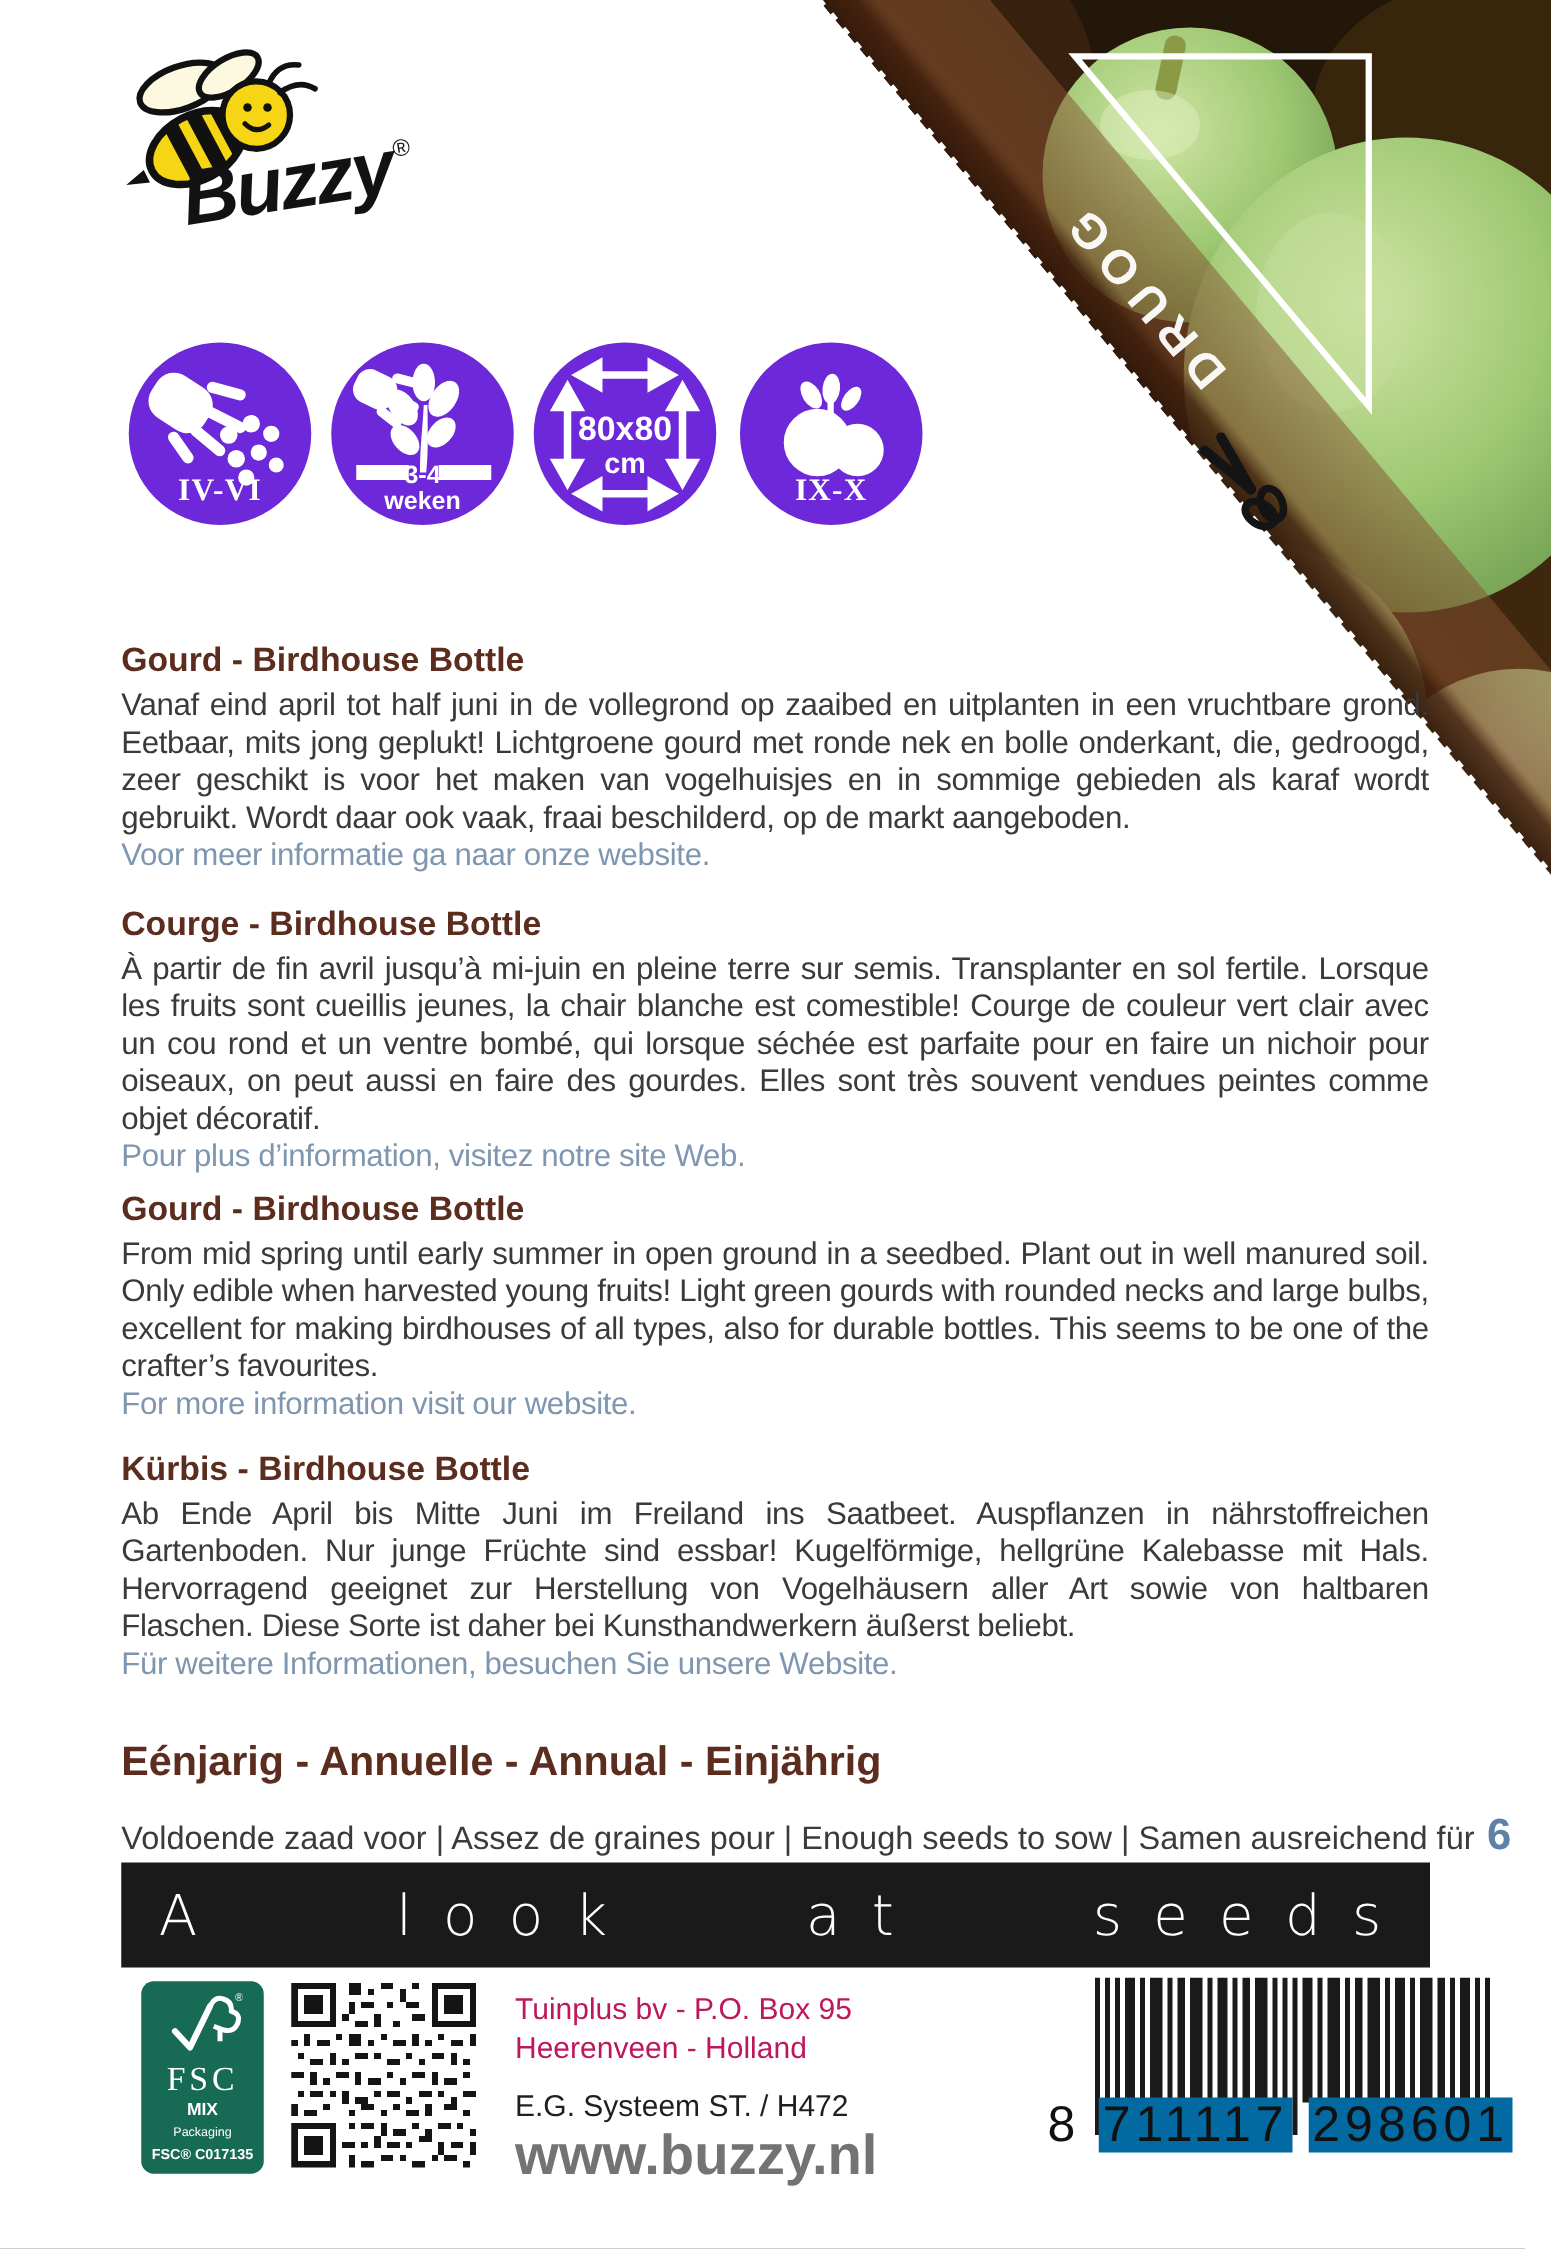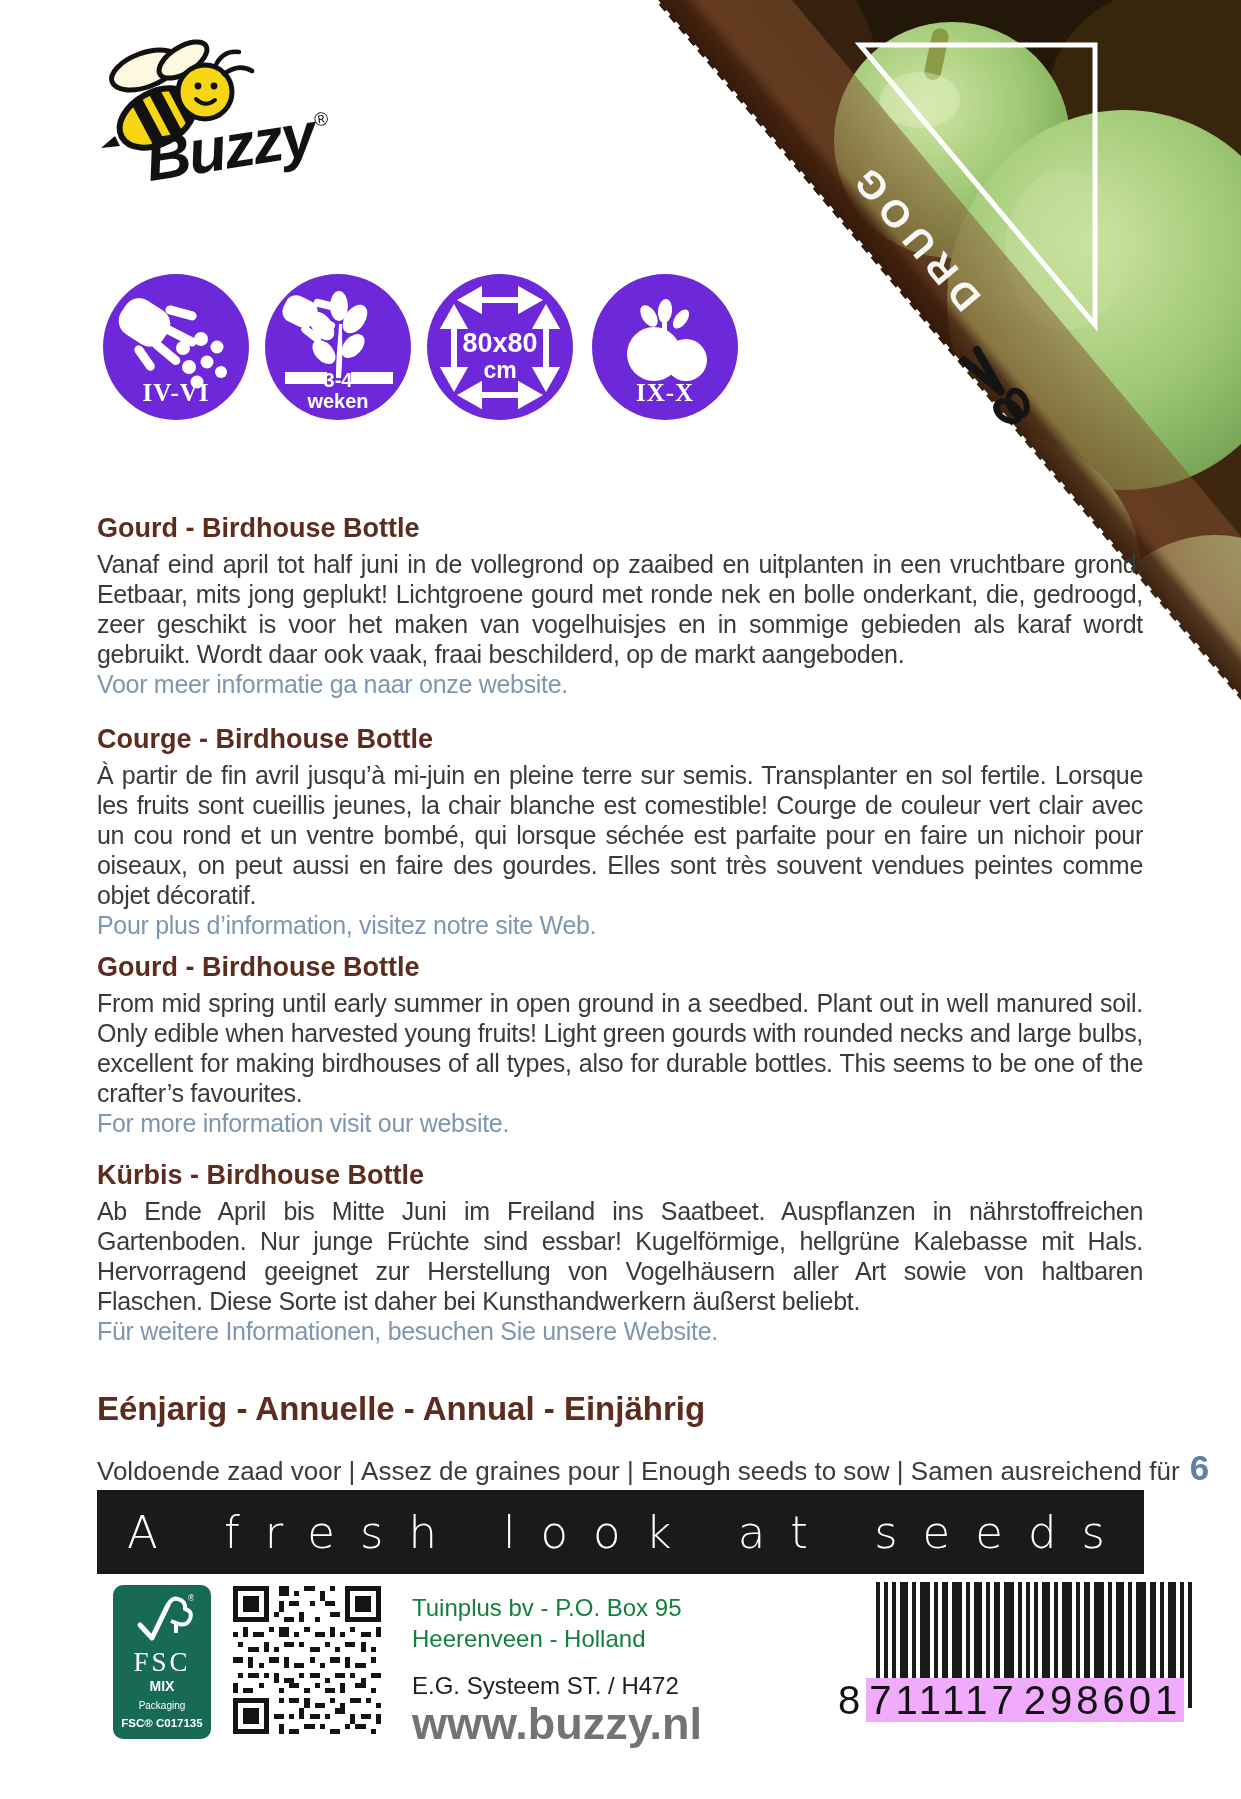--- a/index.html
+++ b/index.html
@@ -50,30 +50,30 @@
   
   .fsc{position:absolute;left:113px;top:1585px;width:98px;height:154px;background:#176a54;
        border-radius:10px;color:#fff;text-align:center;box-sizing:border-box;padding-top:6px;}
   .fsc-name{font-family:"Liberation Serif",serif;font-size:27px;letter-spacing:3px;line-height:26px;}
   .fsc-mix{font-size:14px;font-weight:bold;margin-top:3px;}
   .fsc-pack{font-size:10px;margin-top:6px;}
   .fsc-code{font-size:11.5px;font-weight:bold;margin-top:6px;}
 
   .qr{position:absolute;left:233px;top:1586px;width:148px;height:148px;}
 
-  .address{position:absolute;left:412px;top:1592px;font-size:24px;color:#15803d;line-height:31px;}
+  .address{position:absolute;left:412px;top:1592px;font-size:24px;color:#be185d;line-height:31px;}
   .prodcode{position:absolute;left:412px;top:1672px;font-size:24px;color:#1f1f1f;}
   .website{position:absolute;left:412px;top:1698px;font-size:45px;font-weight:bold;color:#737373;}
 
   .barcode{position:absolute;left:838px;top:1582px;width:356px;height:150px;}
   .barcode svg{position:absolute;left:24px;top:0;}
   .barcode-digits{position:absolute;left:0;top:96px;width:332px;display:flex;font-size:40px;color:#111;}
   .barcode-digits .d1{background:#fff;padding-right:6px;}
   .barcode-digits .dg{flex:1;text-align:center;}
-  .barcode-digits .dg span{background:#f0abfc;padding:0 3px;letter-spacing:4px;}
+  .barcode-digits .dg span{background:#0369a1;padding:0 3px;letter-spacing:4px;margin-left:13px;}
 </style>
 </head>
 <body>
 
 <div id="page">
 
   <svg id="corner-svg" width="1241" height="760" viewBox="0 0 1241 760">
     <defs>
       <clipPath id="cornerClip">
           <path d="M655,0 L1241,0 L1241,700 Z"></path>
@@ -256,21 +256,20 @@
     <p class="sec-link">Für weitere Informationen, besuchen Sie unsere Website.</p>
   </div>
 
   <div class="annual">Eénjarig - Annuelle - Annual - Einjährig</div>
   <div class="seeds">
     <span>Voldoende zaad voor | Assez de graines pour | Enough seeds to sow | Samen ausreichend für</span><span class="area"><span>6 m</span><sup>2</sup></span>
   </div>
 
   <div class="tagline-bar">
     <span>A</span>
-    <span>fresh</span>
     <span>look</span>
     <span>at</span>
     <span>seeds</span>
   </div>
 
   <div class="fsc">
     <svg width="64" height="54" viewBox="0 0 64 54">
       <path d="M10,34 L22,47 L38,14" fill="none" stroke="#fff" stroke-width="5" stroke-linecap="round" stroke-linejoin="round"></path>
       <path d="M38,14 q4,-8 10,-6 q8,2 7,10 q8,2 5,10 q-3,7 -11,5 l-8,-3" fill="none" stroke="#fff" stroke-width="4" stroke-linejoin="round"></path>
       <rect x="44" y="32" width="4" height="10" fill="#fff"></rect>

